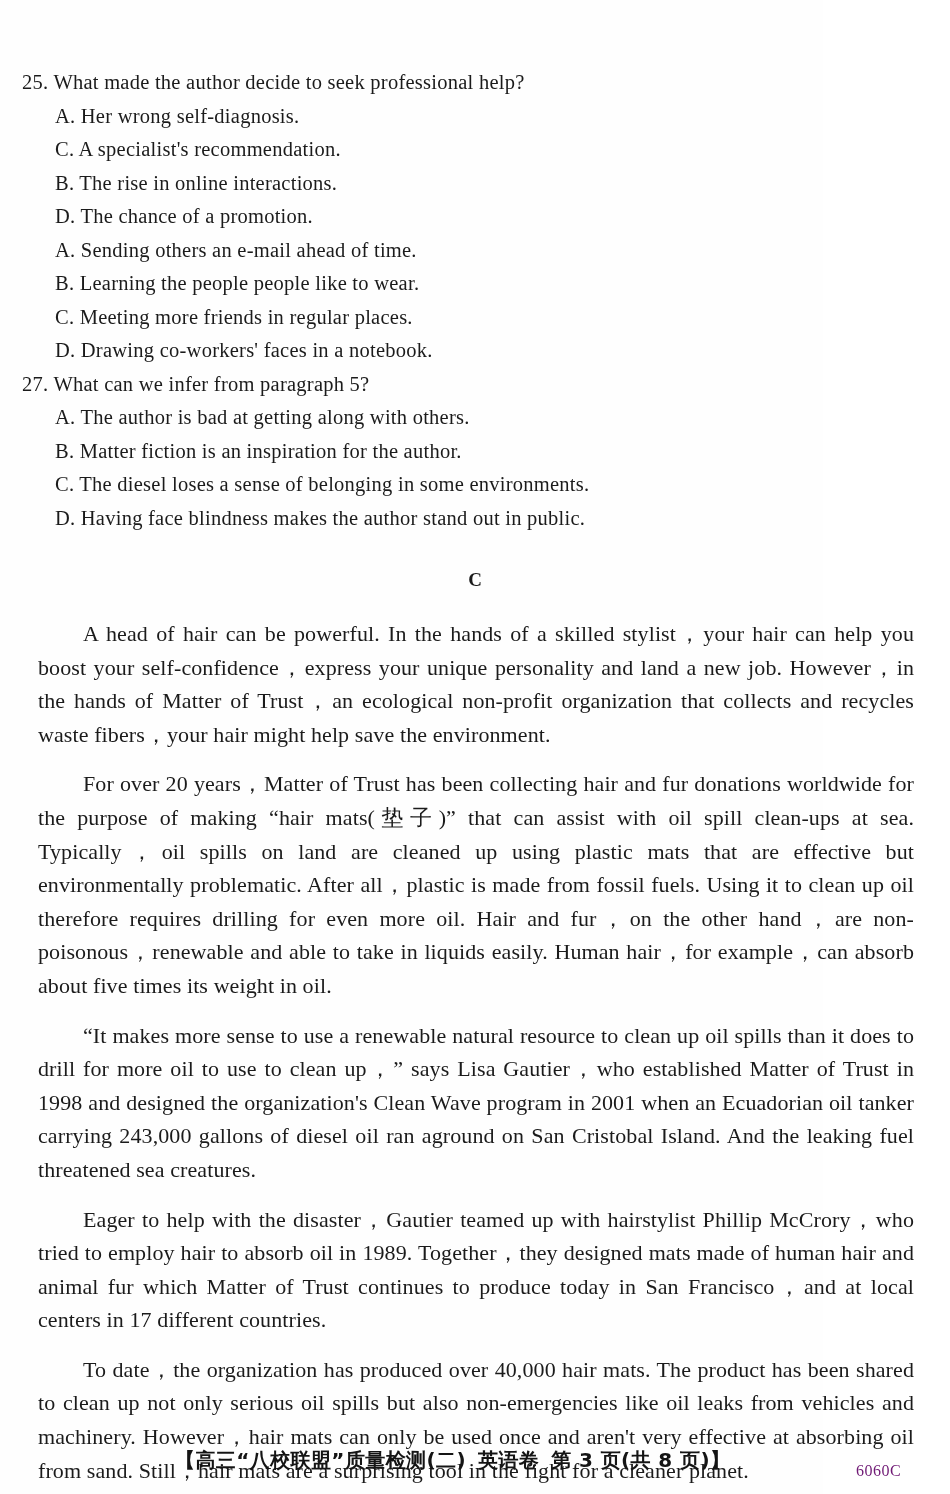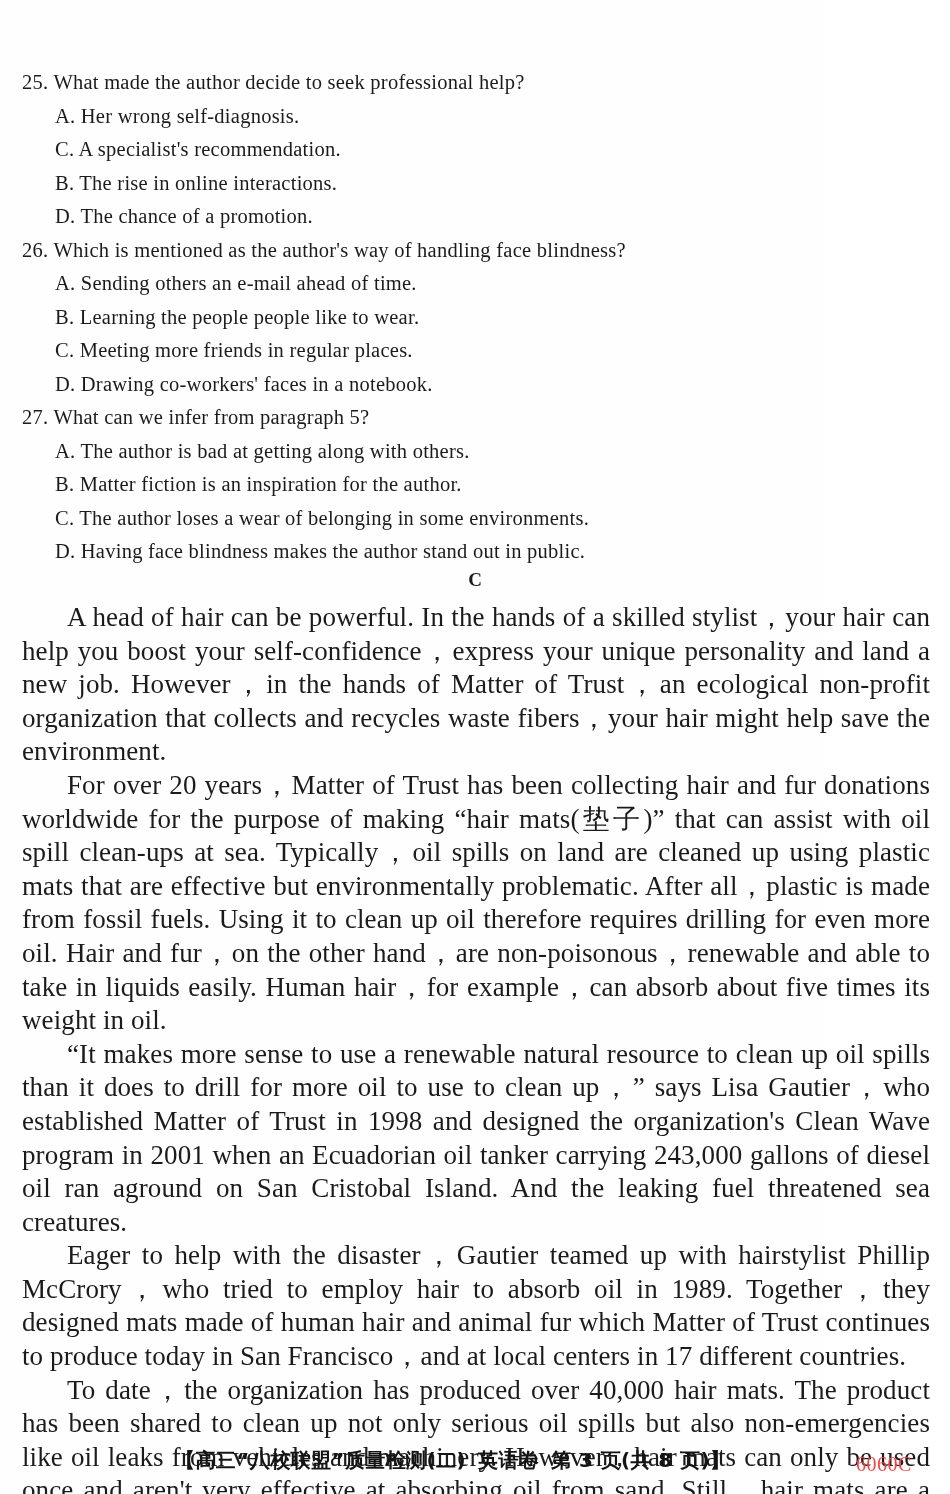--- a/index.html
+++ b/index.html
@@ -56,22 +56,22 @@
     font-family: "Liberation Serif", "DejaVu Serif", serif;
   }
   
   .passage {
     position: absolute;
     left: 22px;
     top: 601px;
     width: 908px;
   }
   .passage p {
-    margin: 0;
-    font-size: 27px;
+    margin: 16px;
+    font-size: 22px;
     line-height: 33.6px;
     text-align: justify;
     text-align-last: left;
     text-justify: inter-word;
     text-indent: 45px;
     letter-spacing: 0.1px;
   }
   
   .footer {
     position: absolute;
@@ -89,56 +89,55 @@
     font-weight: bold;
     line-height: 30px;
     letter-spacing: 0.4px;
     white-space: nowrap;
     color: #141414;
   }
   .footer-main .sep { display: inline-block; width: 12px; }
   .footer-code {
     position: absolute;
     left: 856px;
-    top: 4px;
+    top: 11px;
     font-family: "Liberation Serif", "DejaVu Serif", serif;
-    font-size: 20px;
+    font-size: 16px;
     line-height: 30px;
     letter-spacing: 0.5px;
-    color: #ef4444;
+    color: #701a75;
   }
 </style>
 </head>
 <body>
 
 <div class="page">
 
   <div class="questions">
 
     <div class="q-item">
       <div class="q-stem">25. What made the author decide to seek professional help?</div>
       <div class="q-opt">A. Her wrong self-diagnosis.</div>
       <div class="q-opt">C. A specialist's recommendation.</div>
       <div class="q-opt">B. The rise in online interactions.</div>
       <div class="q-opt">D. The chance of a promotion.</div>
     </div>
 
     <div class="q-item">
-      <div class="q-stem">26. Which is mentioned as the author's way of handling face blindness?</div>
       <div class="q-opt">A. Sending others an e-mail ahead of time.</div>
       <div class="q-opt">B. Learning the people people like to wear.</div>
       <div class="q-opt">C. Meeting more friends in regular places.</div>
       <div class="q-opt">D. Drawing co-workers' faces in a notebook.</div>
     </div>
 
     <div class="q-item">
       <div class="q-stem">27. What can we infer from paragraph 5?</div>
       <div class="q-opt">A. The author is bad at getting along with others.</div>
       <div class="q-opt">B. Matter fiction is an inspiration for the author.</div>
-      <div class="q-opt">C. The author loses a wear of belonging in some environments.</div>
+      <div class="q-opt">C. The diesel loses a sense of belonging in some environments.</div>
       <div class="q-opt">D. Having face blindness makes the author stand out in public.</div>
     </div>
 
   </div>
 
   <div class="section-letter">C</div>
 
   <div class="passage">
     <p>A head of hair can be powerful. In the hands of a skilled stylist，your hair can help you boost your self-confidence，express your unique personality and land a new job. However，in the hands of Matter of Trust，an ecological non-profit organization that collects and recycles waste fibers，your hair might help save the environment.</p>
     <p>For over 20 years，Matter of Trust has been collecting hair and fur donations worldwide for the purpose of making “hair mats(垫子)” that can assist with oil spill clean-ups at sea. Typically，oil spills on land are cleaned up using plastic mats that are effective but environmentally problematic. After all，plastic is made from fossil fuels. Using it to clean up oil therefore requires drilling for even more oil. Hair and fur，on the other hand，are non-poisonous，renewable and able to take in liquids easily. Human hair，for example，can absorb about five times its weight in oil.</p>

